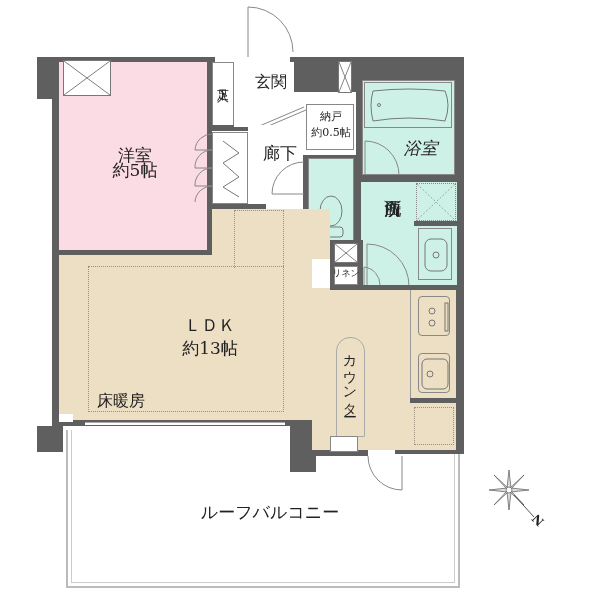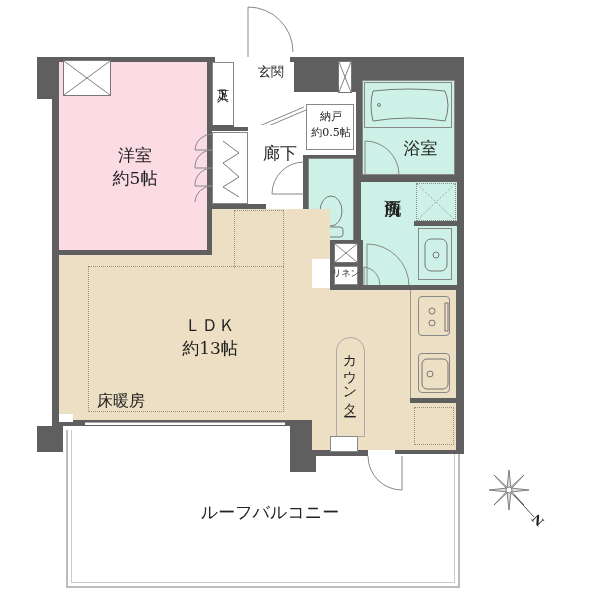--- a/index.html
+++ b/index.html
@@ -40,39 +40,39 @@
 
 <div class="abs pink" style="left:59px;top:62px;width:148px;height:192px;"></div>
 <div class="abs pink" style="left:112px;top:62px;width:95px;height:40px;"></div>
 <div class="abs xbox" style="left:63px;top:60px;width:48px;height:36px;">
   <svg viewBox="0 0 48 36" preserveAspectRatio="none">
       <line x1="0" y1="0" x2="48" y2="36" stroke="#777"></line>
       <line x1="48" y1="0" x2="0" y2="36" stroke="#777"></line>
     </svg>
 </div>
 <div class="lbl" style="left:100px;top:145px;width:70px;font-size:17px;">洋室</div>
-<div class="lbl" style="left:100px;top:168px;width:70px;font-size:17px;">約5帖</div>
+<div class="lbl" style="left:100px;top:160px;width:70px;font-size:17px;">約5帖</div>
 
 <div class="abs wall" style="left:207px;top:57px;width:5px;height:210px;"></div>
 <div class="abs wall" style="left:52px;top:250px;width:160px;height:5px;"></div>
 
 <div class="abs white" style="left:212px;top:132px;width:36px;height:72px;border:1px solid #888;">
   <svg viewBox="0 0 36 72" width="36" height="72" style="display:block">
       <polyline points="10,8 26,20 10,30 26,44 10,54 26,64" fill="none" stroke="#777"></polyline>
     </svg>
 </div>
 <svg class="line" style="left:185px;top:132px;" width="30" height="72">
     <path d="M27,2 A17,17 0 0 0 10,18 L27,18 M27,18 A17,17 0 0 0 10,36 L27,36 M27,36 A17,17 0 0 0 10,54 L27,54 M27,54 A17,17 0 0 0 10,70" fill="none" stroke="#888"></path>
   </svg>
 
 <div class="abs white" style="left:212px;top:62px;width:22px;height:65px;border:1px solid #888;"></div>
 <div class="lbl vert" style="left:215px;top:80px;font-size:12px;">下足入</div>
 <div class="abs wall" style="left:207px;top:125px;width:50px;height:6px;"></div>
 <div class="abs white" style="left:234px;top:62px;width:60px;height:65px;"></div>
-<div class="lbl" style="left:246px;top:64px;width:50px;font-size:13px;">玄関</div>
+<div class="lbl" style="left:246px;top:72px;width:50px;font-size:16px;">玄関</div>
 <svg class="line" style="left:246px;top:5px;" width="50" height="55">
     <path d="M2,2 A45,45 0 0 1 47,47 M2,2 L2,52" fill="none" stroke="#888"></path>
   </svg>
 <svg class="line" style="left:248px;top:105px;" width="60" height="30">
     <line x1="2" y1="25" x2="56" y2="2" stroke="#888"></line>
     <line x1="4" y1="28" x2="58" y2="5" stroke="#888"></line>
   </svg>
 
 <div class="abs white" style="left:248px;top:125px;width:58px;height:80px;"></div>
 <div class="lbl" style="left:255px;top:143px;width:50px;font-size:17px;">廊下</div>
@@ -100,21 +100,21 @@
   </svg>
 
 <div class="abs wall" style="left:356px;top:78px;width:105px;height:100px;"></div>
 <div class="abs mint" style="left:362px;top:80px;width:93px;height:95px;border:1px solid #888;"></div>
 <div class="abs" style="left:364px;top:82px;width:88px;height:46px;border:1px solid #888;">
   <svg viewBox="0 0 88 46" width="88" height="46" style="display:block">
       <path d="M8,8 Q44,4 80,8 Q86,22 80,38 Q44,32 8,38 Q4,22 8,8 Z" fill="none" stroke="#777"></path>
       <circle cx="14" cy="22" r="1.5" fill="none" stroke="#777"></circle>
     </svg>
 </div>
-<div class="lbl" style="left:393px;top:138px;width:55px;font-size:17px;">浴室</div>
+<div class="lbl" style="left:393px;top:138px;width:55px;font-size:17px;font-style:italic;">浴室</div>
 <svg class="line" style="left:363px;top:133px;" width="40" height="44">
     <path d="M2,42 L2,8 A34,34 0 0 1 36,42" fill="none" stroke="#888"></path>
   </svg>
 
 <div class="abs wall" style="left:356px;top:178px;width:108px;height:112px;"></div>
 <div class="abs mint" style="left:361px;top:182px;width:96px;height:104px;"></div>
 <div class="lbl vert" style="left:382px;top:187px;font-size:17px;">洗面所</div>
 <div class="abs" style="left:416px;top:183px;width:40px;height:38px;border:1px dotted #888;">
   <svg viewBox="0 0 40 38" width="38" height="36" style="display:block">
       <line x1="0" y1="0" x2="40" y2="38" stroke="#999" stroke-dasharray="2,2"></line>

